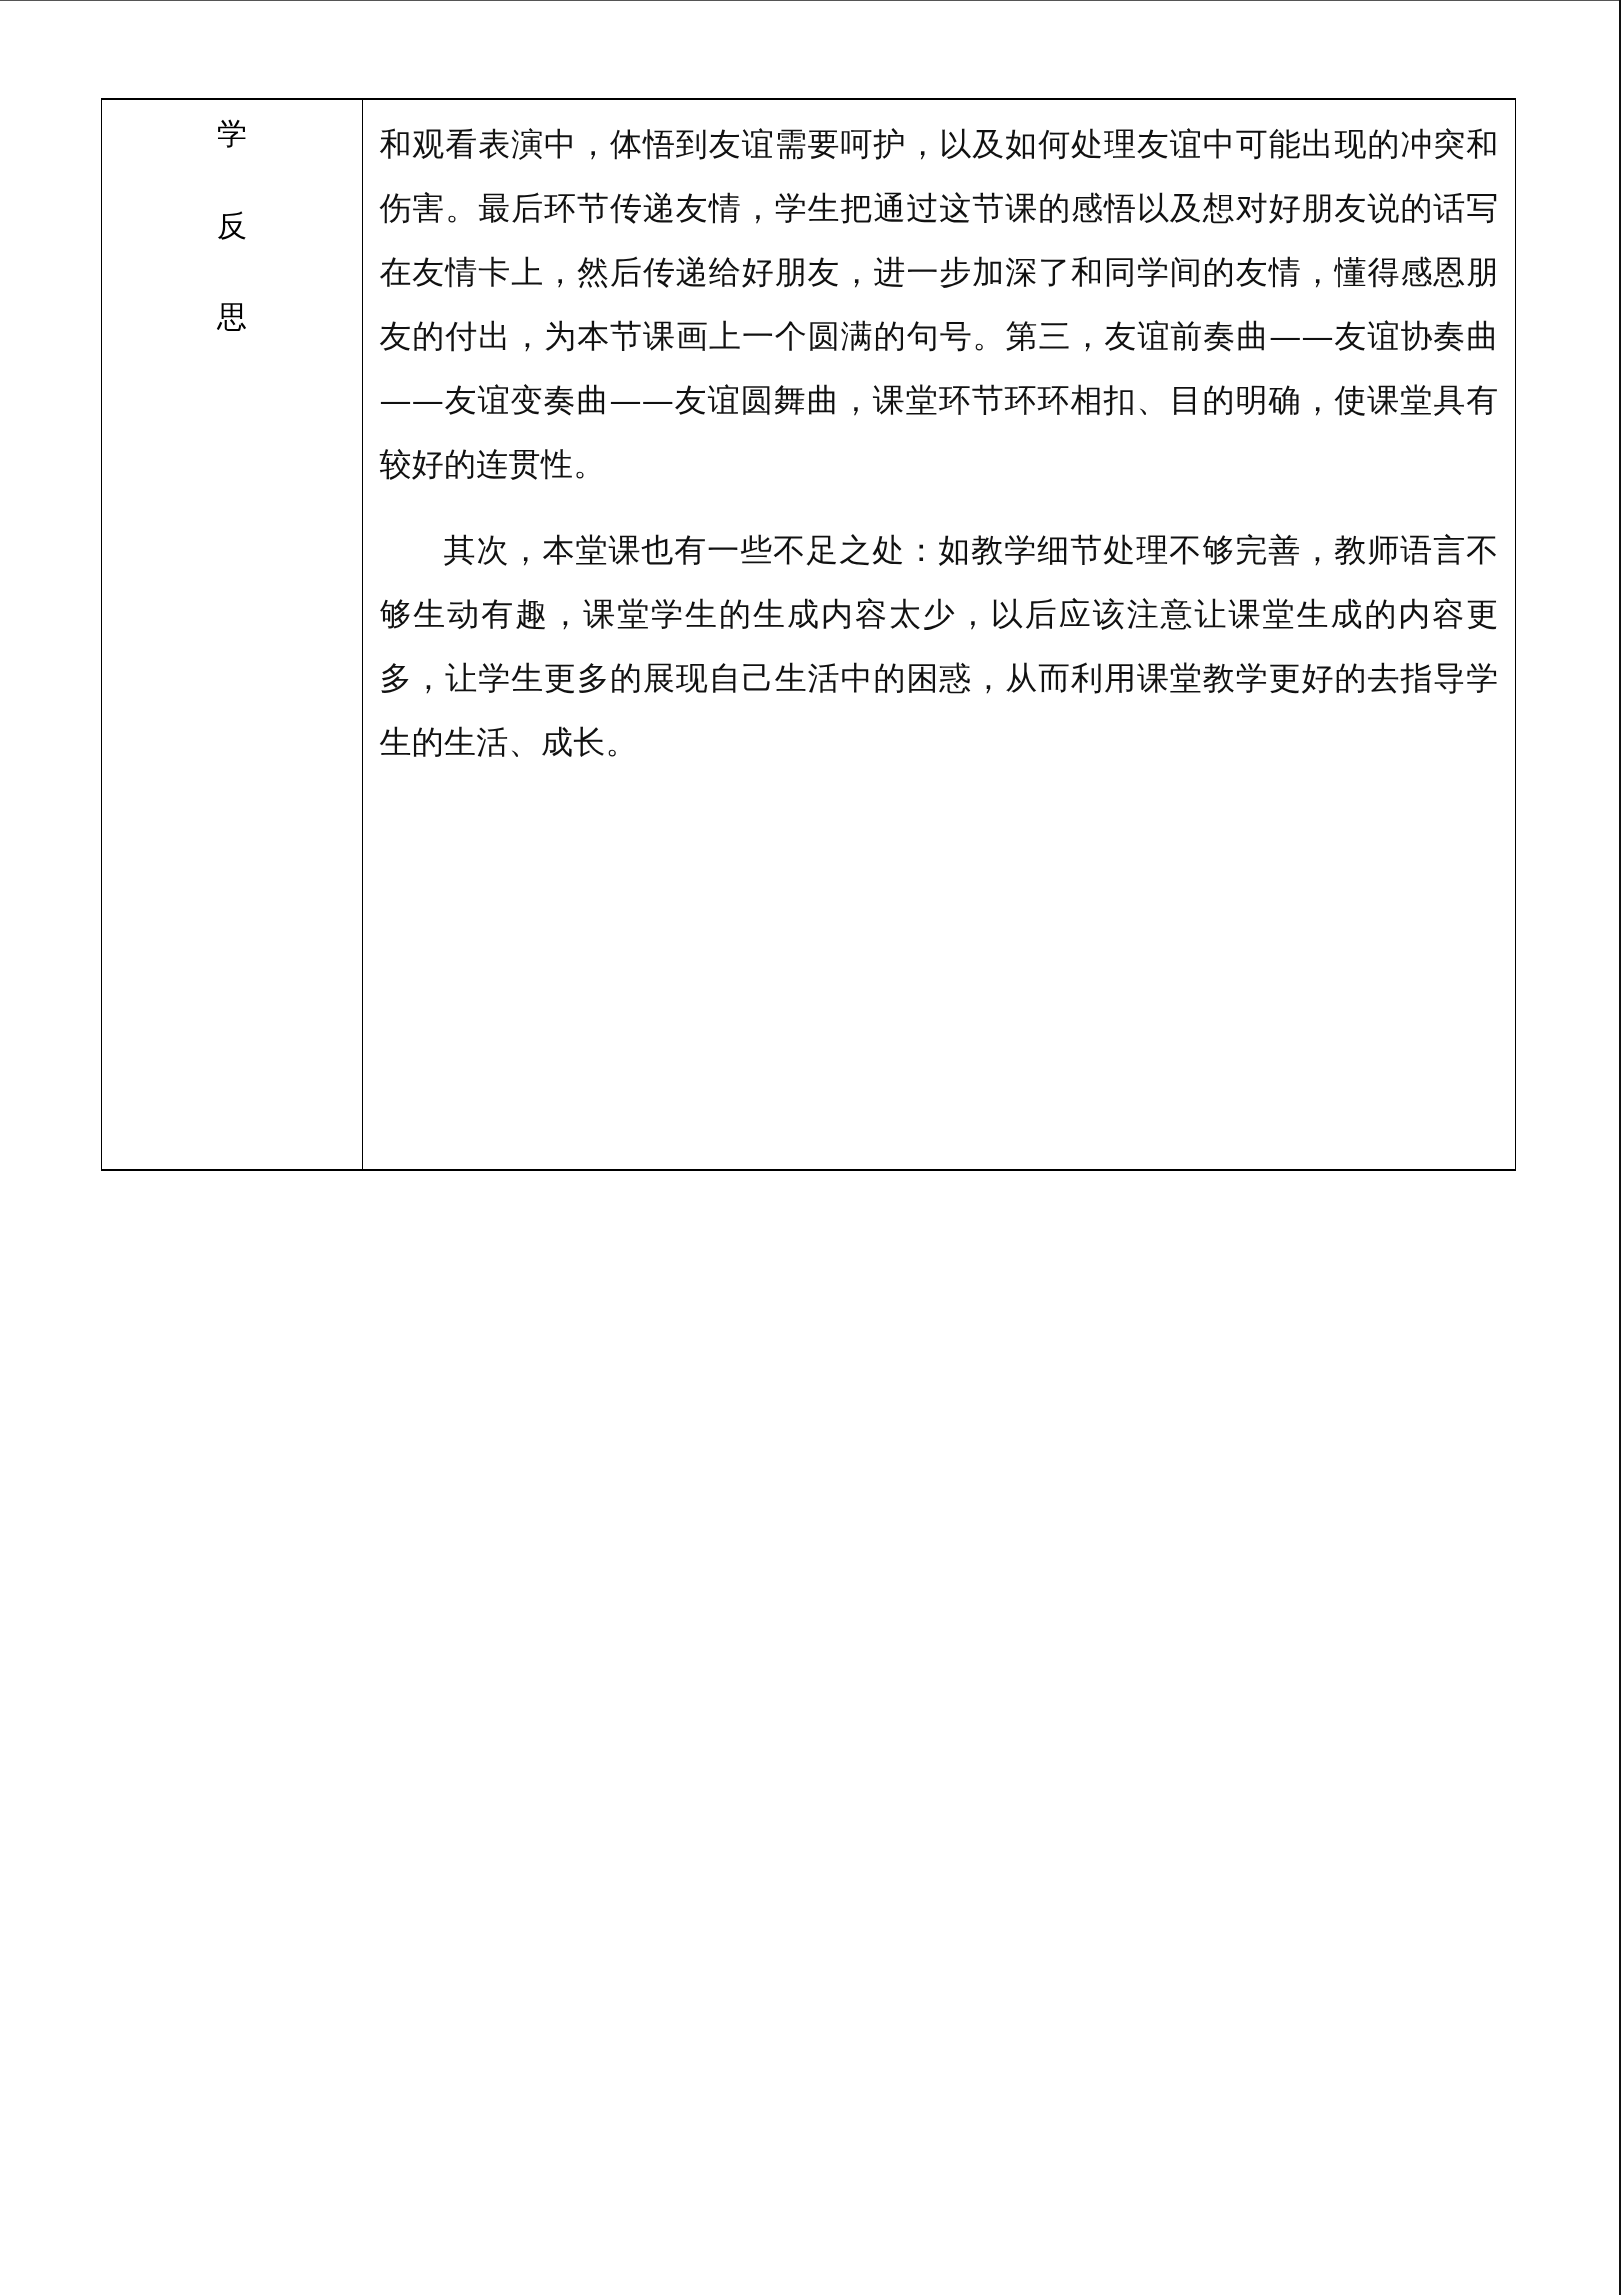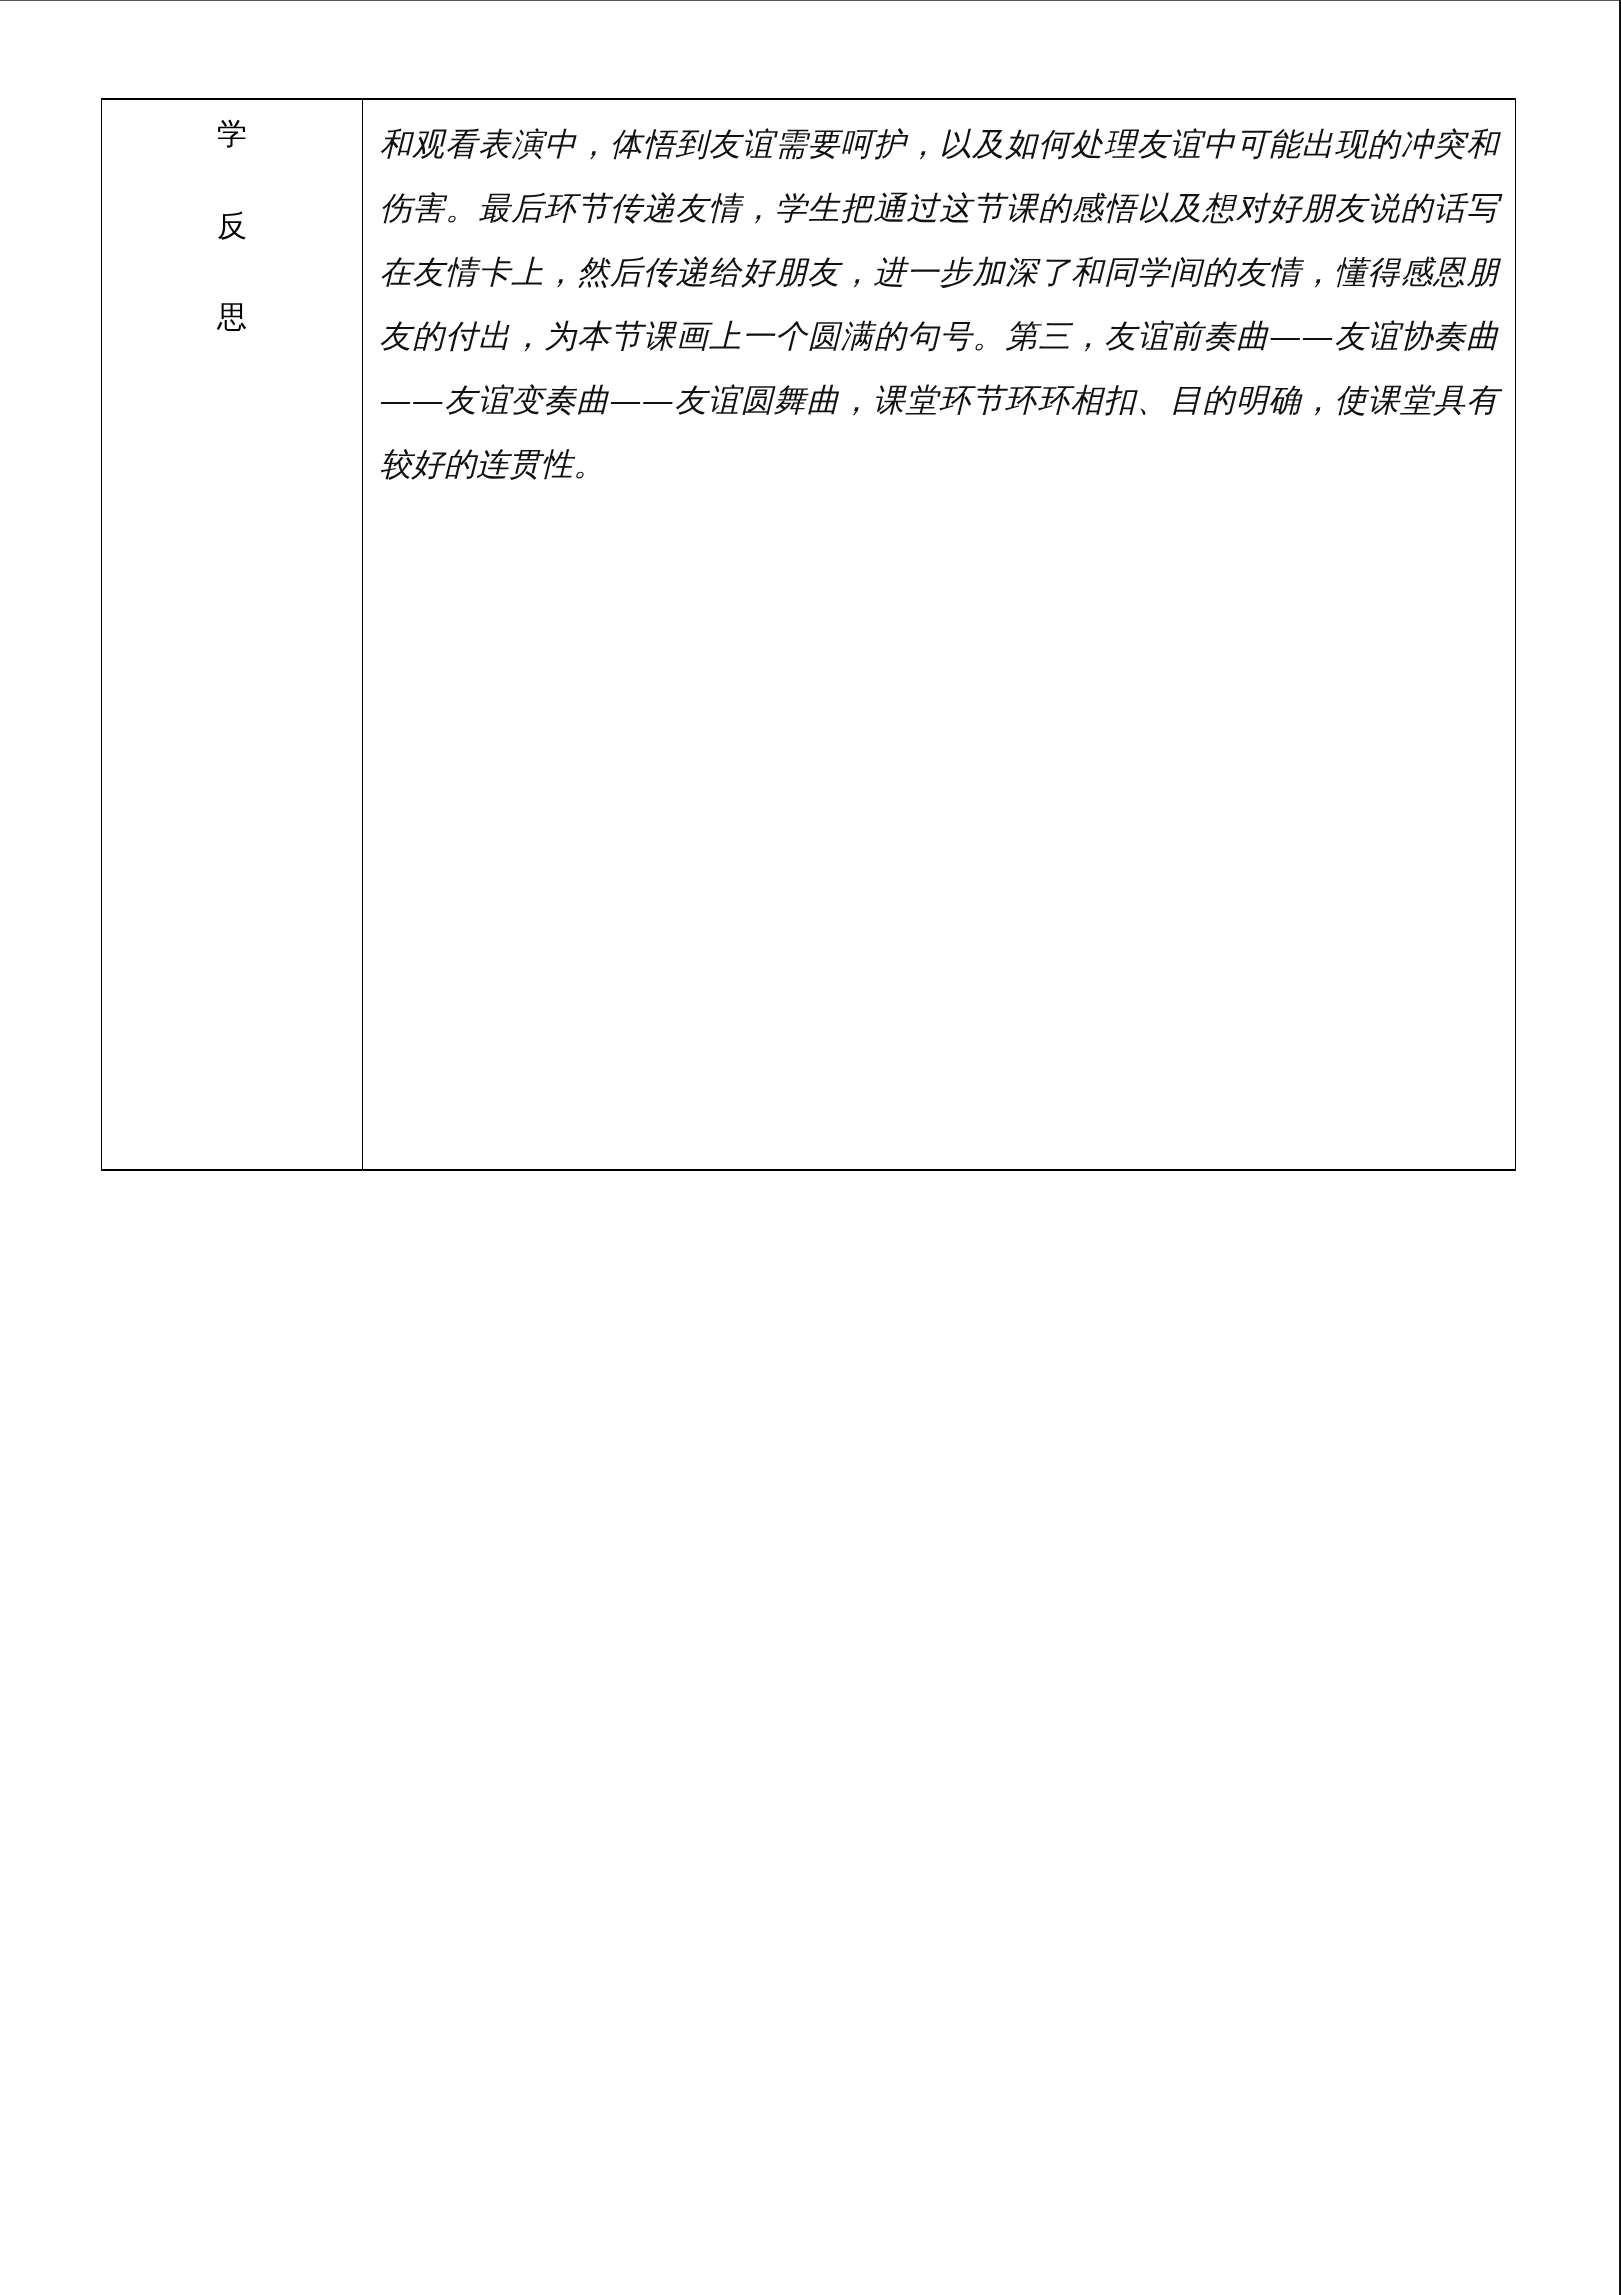--- a/index.html
+++ b/index.html
@@ -61,35 +61,35 @@
       box-sizing: border-box;
       padding: 12.3px 16.4px 0 16.4px;
     }
     .para {
       margin: 0 0 22px 0;
       font-size: 32px;
       line-height: 64px;
       text-align: justify;
       letter-spacing: 0.3px;
       word-break: break-all;
-      font-style: italic;
     }
     .para.indent {
       text-indent: 2em;
     }
   </style>
 </head>
 <body>
 
 <div class="page-top-border"></div>
 <div class="page-right-border"></div>
 
 <div class="reflection-table">
   <div class="label-cell">
     <span class="label-char" style="top:19px;">学</span>
     <span class="label-char" style="top:111px;">反</span>
     <span class="label-char" style="top:202px;">思</span>
   </div>
   <div class="content-cell">
     <p class="para">和观看表演中，体悟到友谊需要呵护，以及如何处理友谊中可能出现的冲突和伤害。最后环节传递友情，学生把通过这节课的感悟以及想对好朋友说的话写在友情卡上，然后传递给好朋友，进一步加深了和同学间的友情，懂得感恩朋友的付出，为本节课画上一个圆满的句号。第三，友谊前奏曲——友谊协奏曲——友谊变奏曲——友谊圆舞曲，课堂环节环环相扣、目的明确，使课堂具有较好的连贯性。</p>
+    <p class="para indent">其次，本堂课也有一些不足之处：如教学细节处理不够完善，教师语言不够生动有趣，课堂学生的生成内容太少，以后应该注意让课堂生成的内容更多，让学生更多的展现自己生活中的困惑，从而利用课堂教学更好的去指导学生的生活、成长。</p>
   </div>
 </div>
 
 
 </body></html>

